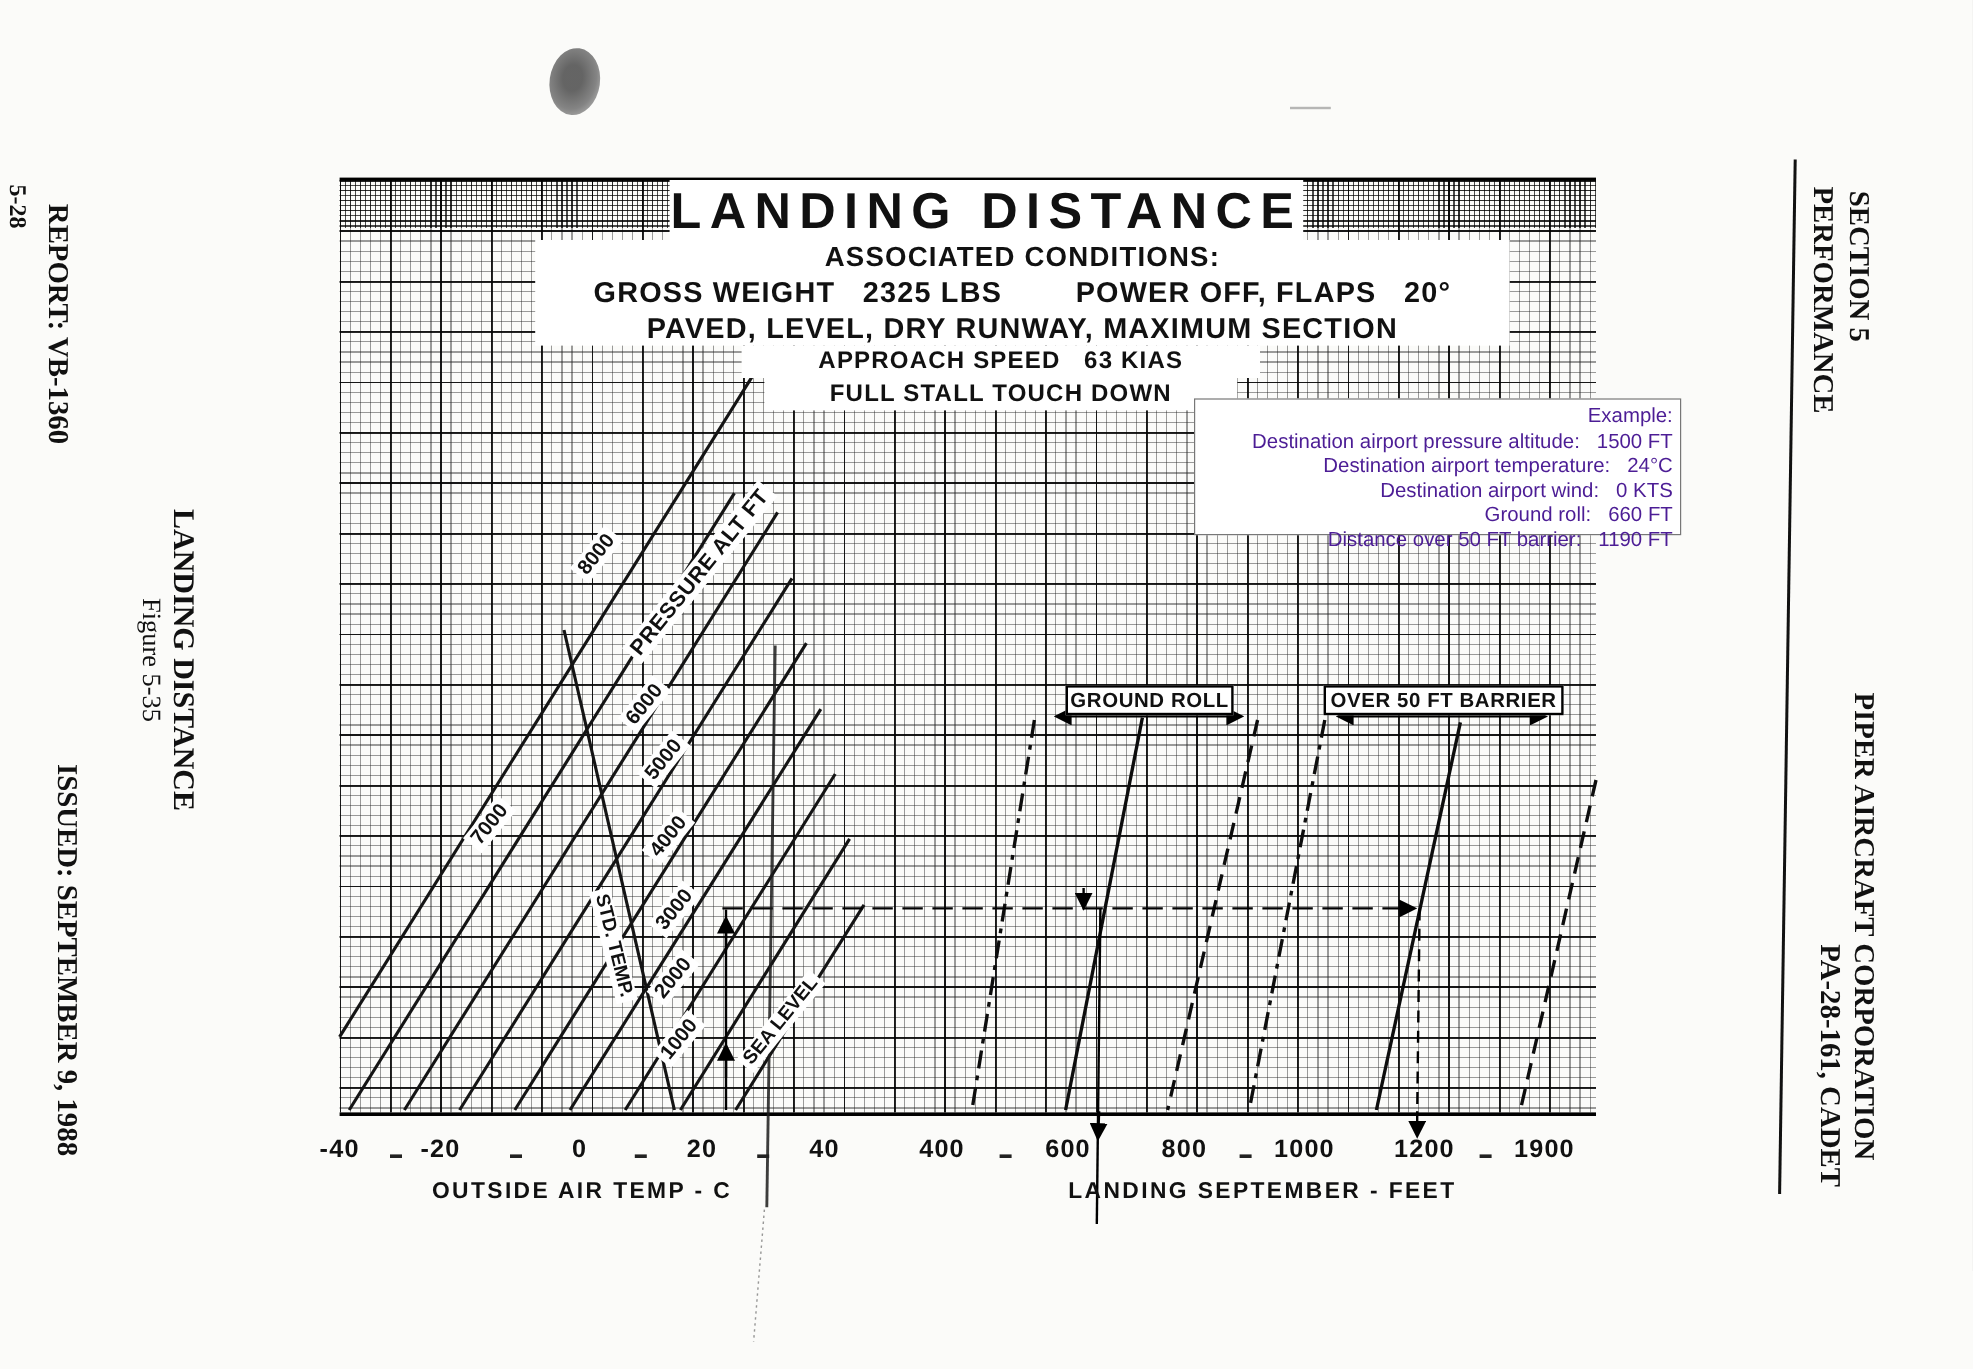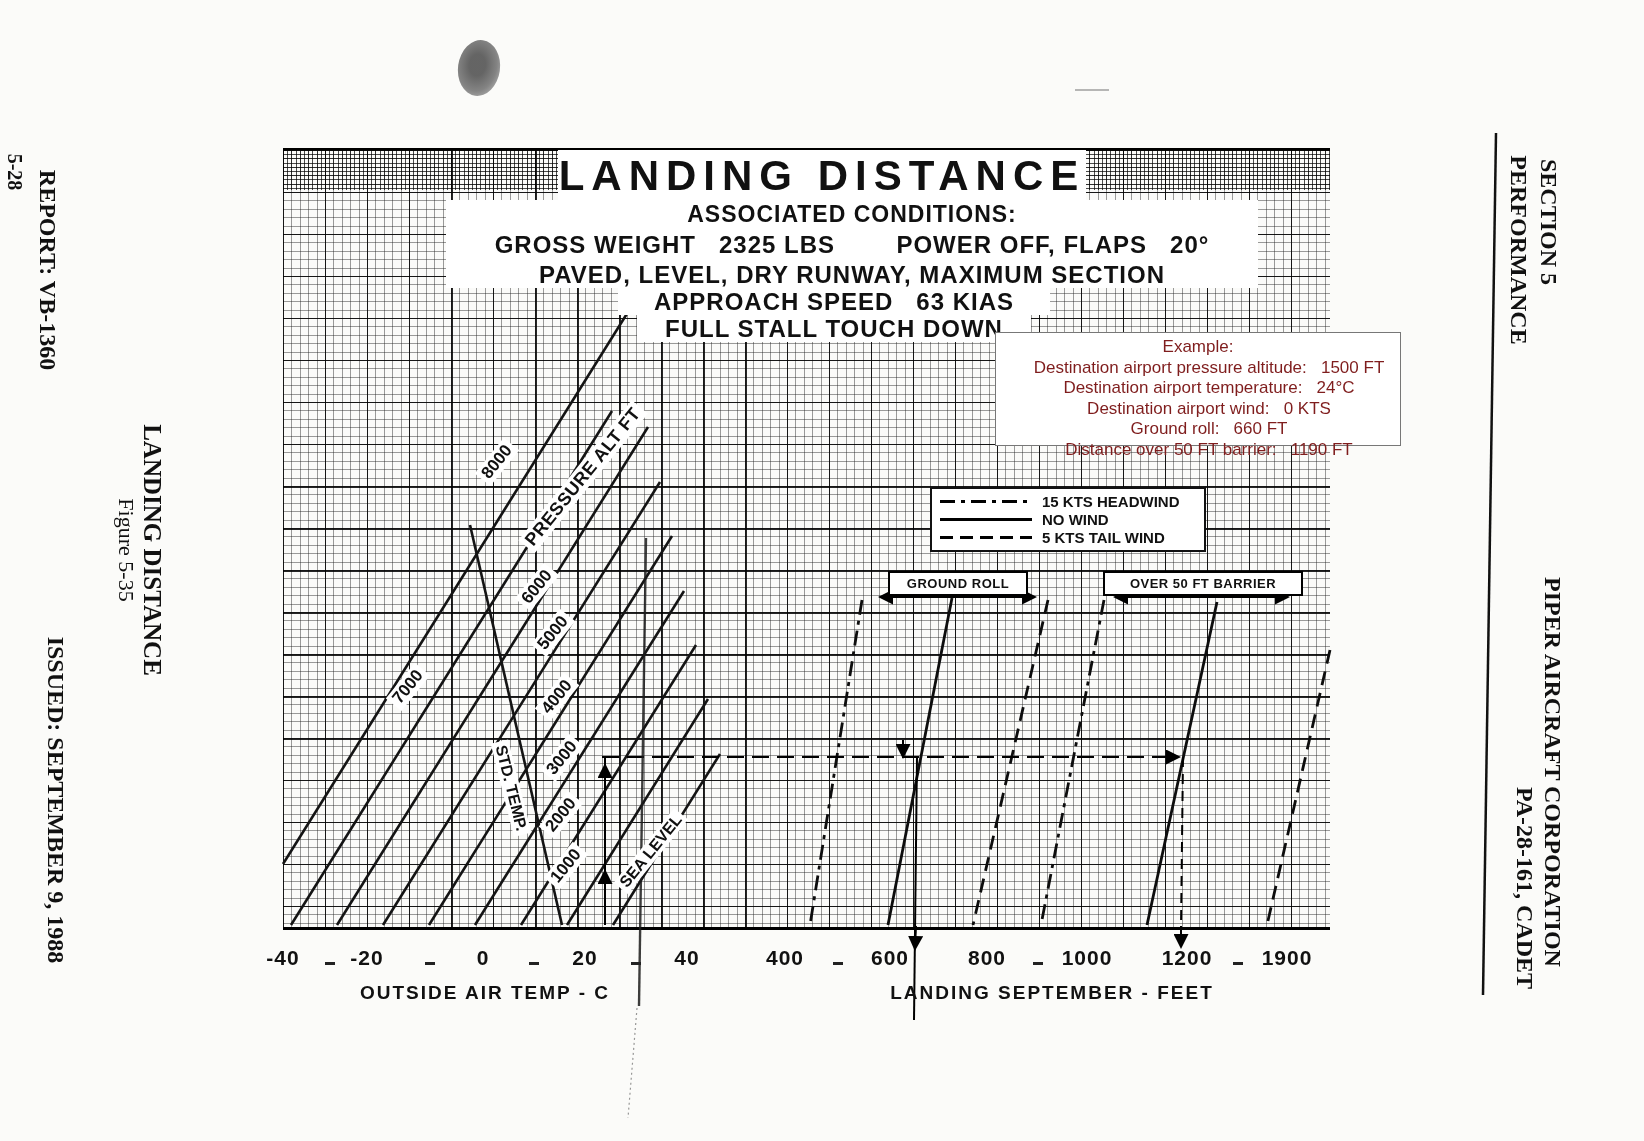--- a/index.html
+++ b/index.html
@@ -17,32 +17,32 @@
     background-image:
       repeating-linear-gradient(to right, rgba(0,0,0,.7) 0 1px, transparent 1px 4.2px),
       repeating-linear-gradient(to bottom, rgba(0,0,0,.7) 0 1px, transparent 1px 4.2px);}
   svg.overlay{position:absolute;left:0;top:0;pointer-events:none;}
   
   .wbox{position:absolute;background:#fff;display:flex;align-items:center;justify-content:center;}
   .title{font-weight:bold;font-size:42px;letter-spacing:7px;}
   .cond{flex-direction:column;font-weight:bold;}
   .cond .h{font-size:23px;letter-spacing:1px;margin:2px 0;}
   .cond .l{font-size:24px;letter-spacing:1px;margin:1px 0;white-space:pre;}
-  .strip{font-weight:bold;font-size:24px;letter-spacing:1px;white-space:pre;}
-  .example{align-items:center;justify-content:flex-start;flex-direction:column;
-    font-size:17px;line-height:20.5px;border:1px solid #777;padding:4px 6px;color:#7f1d1d;}
+  .strip{font-weight:bold;font-size:20px;letter-spacing:1px;white-space:pre;}
+  .example{align-items:flex-end;justify-content:flex-start;flex-direction:column;
+    font-size:17px;line-height:20.5px;border:1px solid #777;padding:4px 6px;color:#4c1d95;}
   .example .ind{padding-left:22px;white-space:pre;}
   .legend{flex-direction:column;align-items:stretch;border:2px solid #111;padding:5px 8px;gap:3px;}
   .lrow{display:flex;align-items:center;gap:10px;height:15px;}
   .lsamp{width:92px;height:3px;flex:0 0 92px;}
   .lsamp.solid{background:#000;}
   .lsamp.dashdot{background:repeating-linear-gradient(to right,#000 0 15px,transparent 15px 21px,#000 21px 25px,transparent 25px 31px);}
   .lsamp.dashed{background:repeating-linear-gradient(to right,#000 0 13px,transparent 13px 20px);}
   .lrow span{font-weight:bold;font-size:15px;white-space:nowrap;}
-  .guidebox{border:2px solid #000;font-weight:bold;font-size:13px;letter-spacing:.5px;white-space:nowrap;}
+  .guidebox{border:2px solid #000;font-weight:bold;font-size:17px;letter-spacing:.5px;white-space:nowrap;}
   
   .altlabel{position:absolute;transform:translate(-50%,-50%) rotate(-51deg);background:#fff;
     padding:0 4px;font-weight:bold;font-size:17px;white-space:nowrap;}
   .stdtemp{transform:translate(-50%,-50%) rotate(76deg);font-size:16px;}
   .sealevel{font-size:16px;}
   .palt{font-size:18px;letter-spacing:.5px;}
   
   .tick{position:absolute;top:946px;transform:translateX(-50%);font-weight:bold;font-size:21px;letter-spacing:1px;}
   .tsep{position:absolute;top:962px;width:10px;height:3px;background:#222;transform:translateX(-50%);}
   .axcap{position:absolute;top:982px;transform:translateX(-50%);font-weight:bold;font-size:19px;letter-spacing:2px;white-space:nowrap;}
@@ -125,34 +125,20 @@
 
   <div class="wbox example" style="left:995px;top:332px;width:392px;height:104px;">
     <div>Example:</div>
     <div class="ind">Destination airport pressure altitude:   1500 FT</div>
     <div class="ind">Destination airport temperature:   24°C</div>
     <div class="ind">Destination airport wind:   0 KTS</div>
     <div class="ind">Ground roll:   660 FT</div>
     <div class="ind">Distance over 50 FT barrier:   1190 FT</div>
   </div>
 
-  <div class="wbox legend" style="left:930px;top:487px;width:256px;">
-    <div class="lrow">
-      <div class="lsamp dashdot"></div>
-      <span>15 KTS HEADWIND</span>
-    </div>
-    <div class="lrow">
-      <div class="lsamp solid"></div>
-      <span>NO WIND</span>
-    </div>
-    <div class="lrow">
-      <div class="lsamp dashed"></div>
-      <span>5 KTS TAIL WIND</span>
-    </div>
-  </div>
 
   <div class="wbox guidebox" style="left:888px;top:571px;width:136px;height:21px;">GROUND ROLL</div>
   <div class="wbox guidebox" style="left:1103px;top:571px;width:196px;height:21px;">OVER 50 FT BARRIER</div>
 
   <div class="altlabel" style="left:497px;top:462px;">8000</div>
   <div class="altlabel palt" style="left:583px;top:477px;">PRESSURE ALT FT</div>
   <div class="altlabel" style="left:408px;top:687px;">7000</div>
   <div class="altlabel" style="left:537px;top:587px;">6000</div>
   <div class="altlabel" style="left:553px;top:633px;">5000</div>
   <div class="altlabel" style="left:557px;top:697px;">4000</div>

